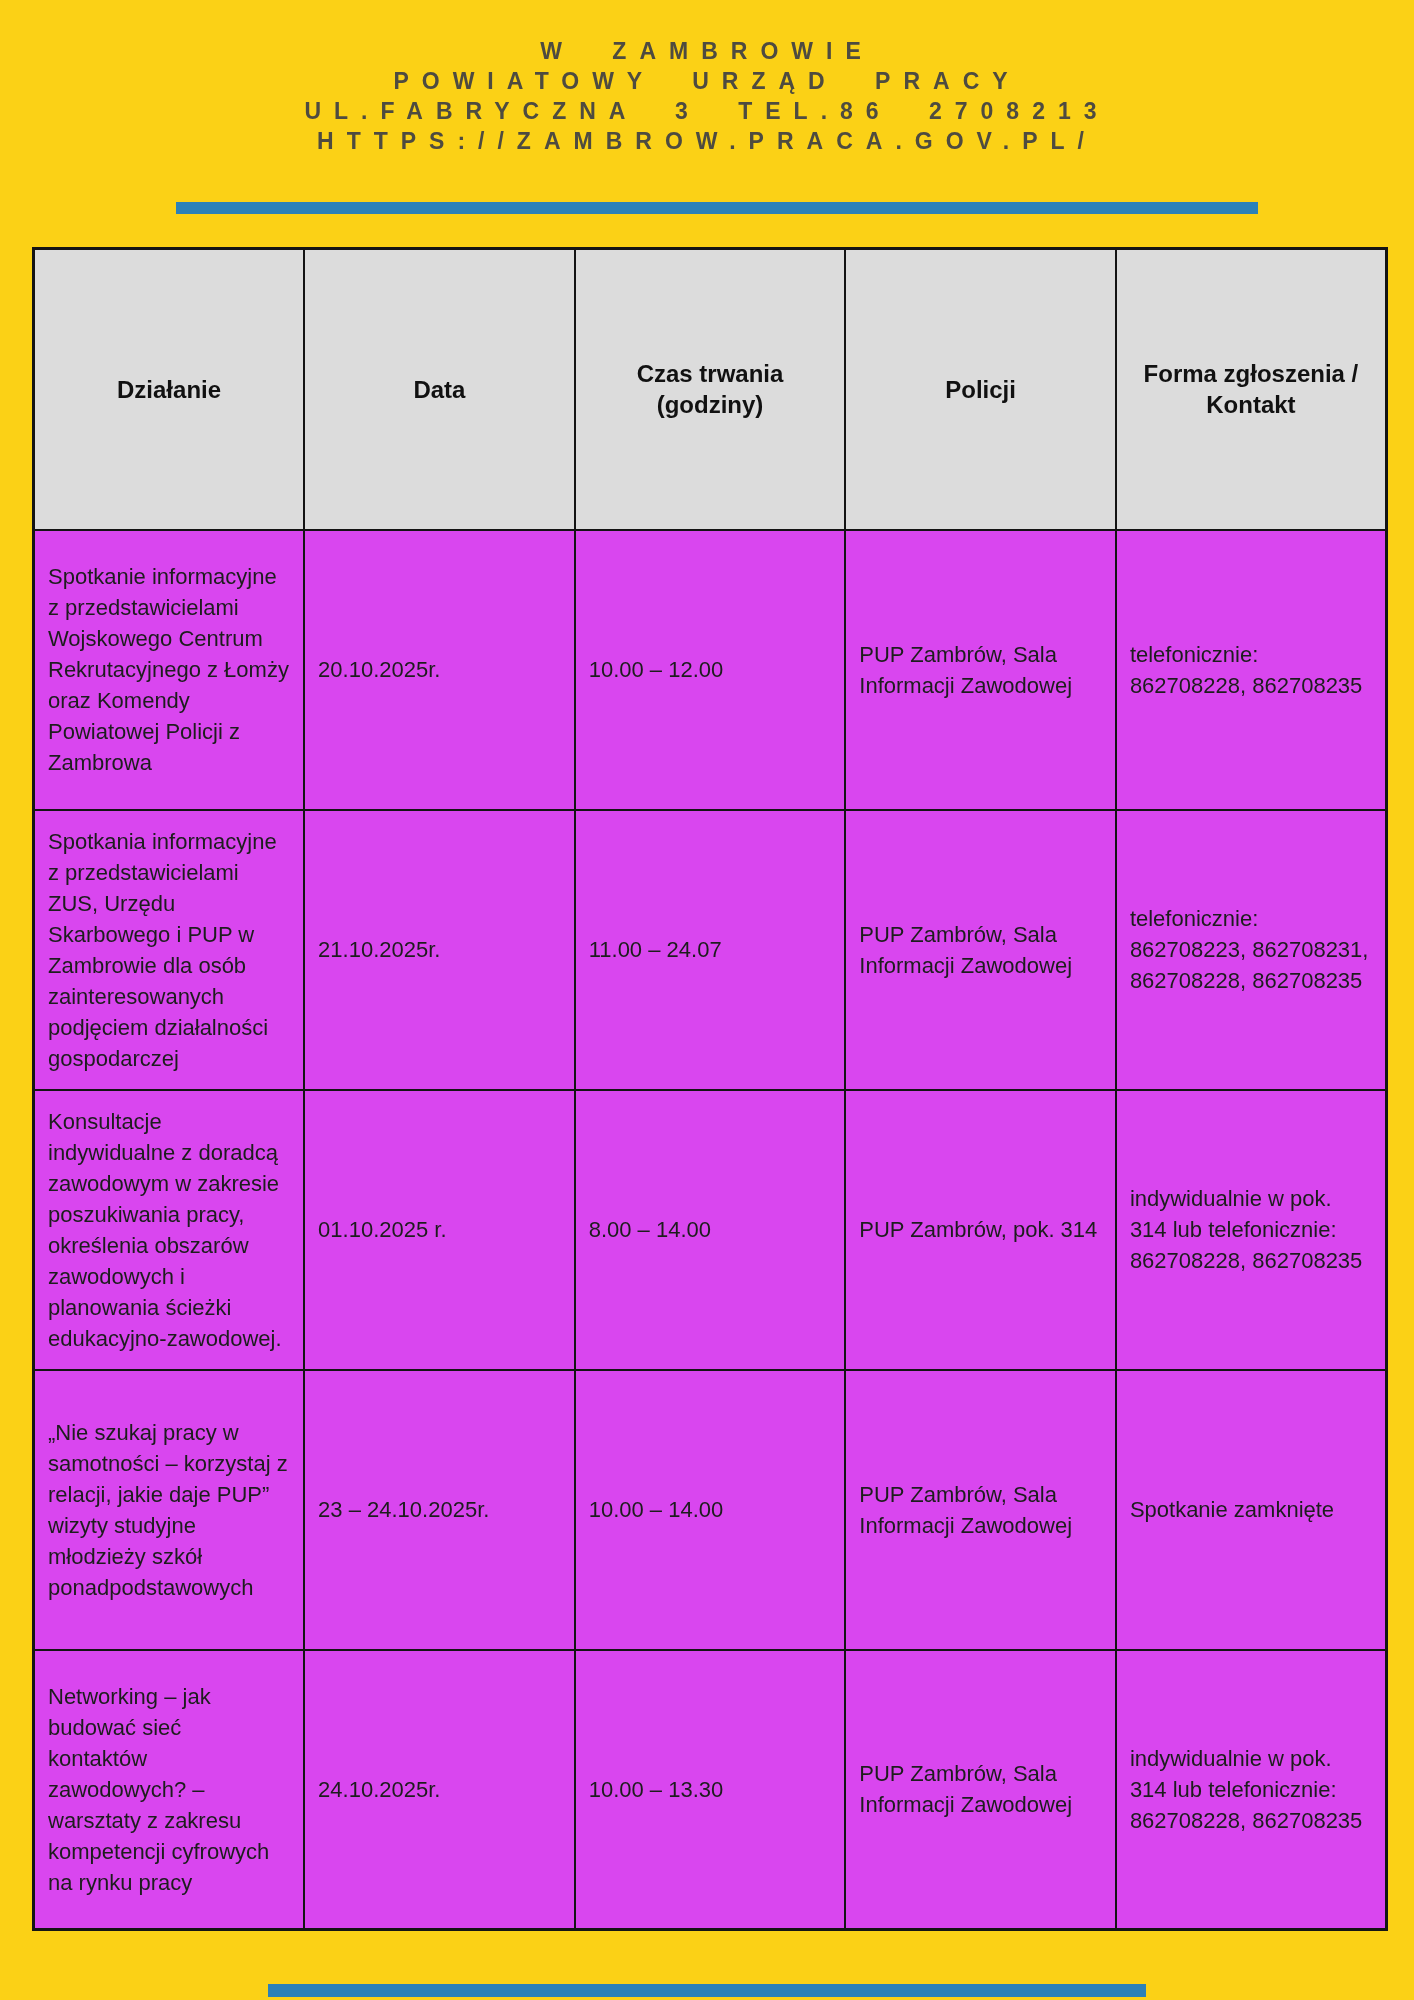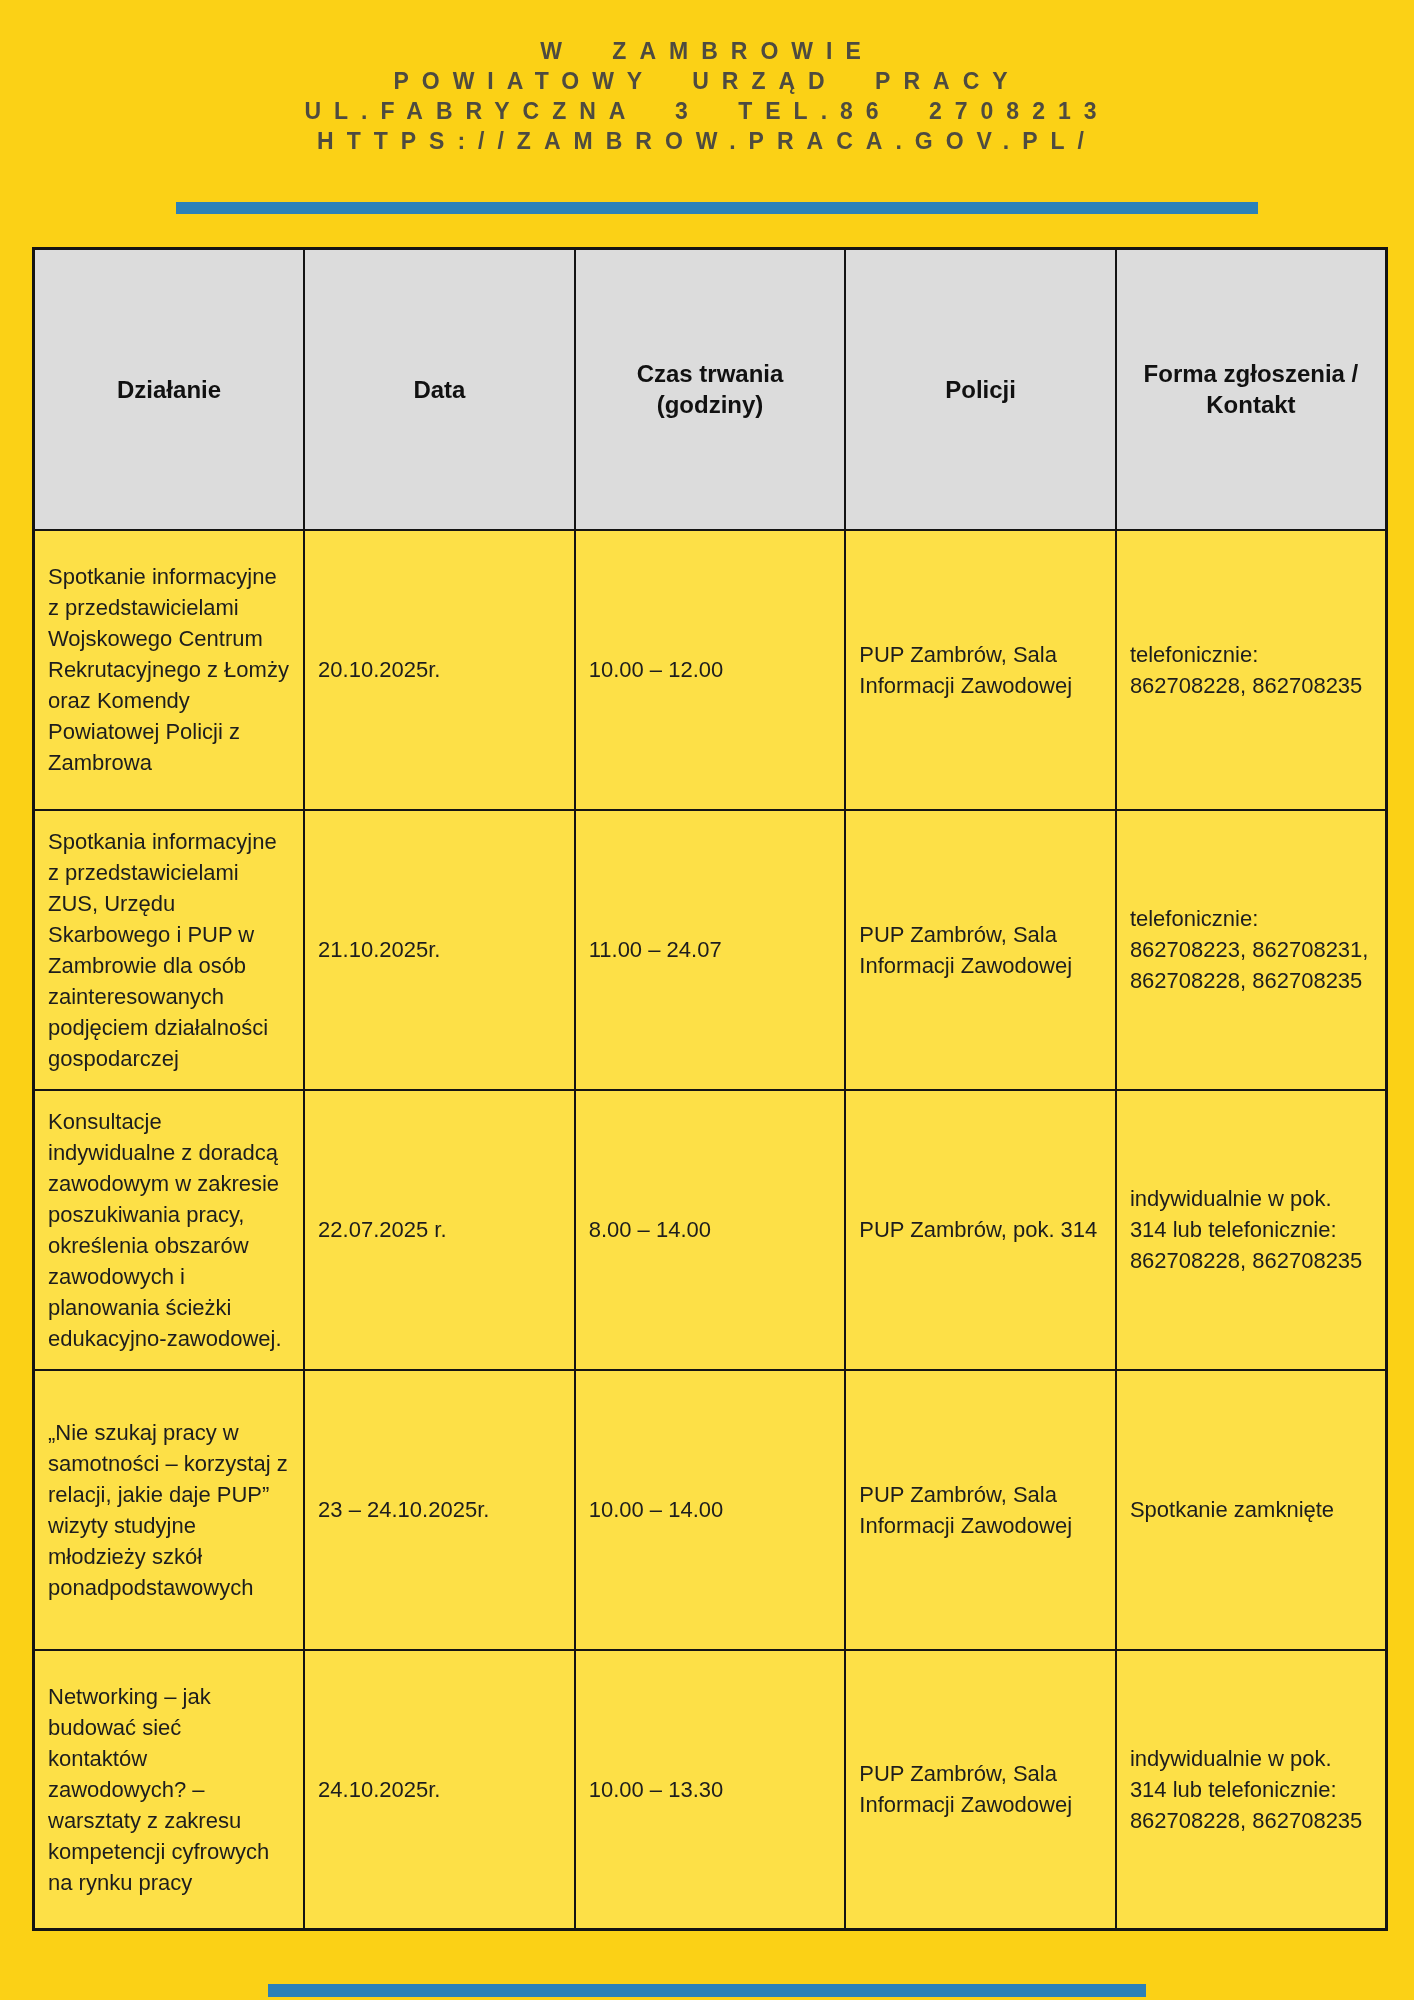--- a/index.html
+++ b/index.html
@@ -43,21 +43,21 @@
     width: 878px;
     height: 13px;
   }
   table.schedule {
     position: absolute;
     left: 32px;
     top: 247px;
     width: 1356px;
     border-collapse: collapse;
     table-layout: fixed;
-    background: #fde047;
+    background: #d946ef;
     border: 3px solid #141414;
   }
   table.schedule col { width: 20%; }
   table.schedule th, table.schedule td {
     border: 2px solid #141414;
     vertical-align: middle;
     white-space: pre-line;
   }
   table.schedule thead tr { height: 281px; }
   table.schedule tbody tr { height: 280px; }
@@ -145,21 +145,21 @@
     </tr>
     <tr>
       <td>Konsultacje
 indywidualne z doradcą
 zawodowym w zakresie
 poszukiwania pracy,
 określenia obszarów
 zawodowych i
 planowania ścieżki
 edukacyjno-zawodowej.</td>
-      <td>22.07.2025 r.</td>
+      <td>01.10.2025 r.</td>
       <td>8.00 – 14.00</td>
       <td>PUP Zambrów, pok. 314</td>
       <td>indywidualnie w pok.
 314 lub telefonicznie:
 862708228, 862708235</td>
     </tr>
     <tr>
       <td>„Nie szukaj pracy w
 samotności – korzystaj z
 relacji, jakie daje PUP”

